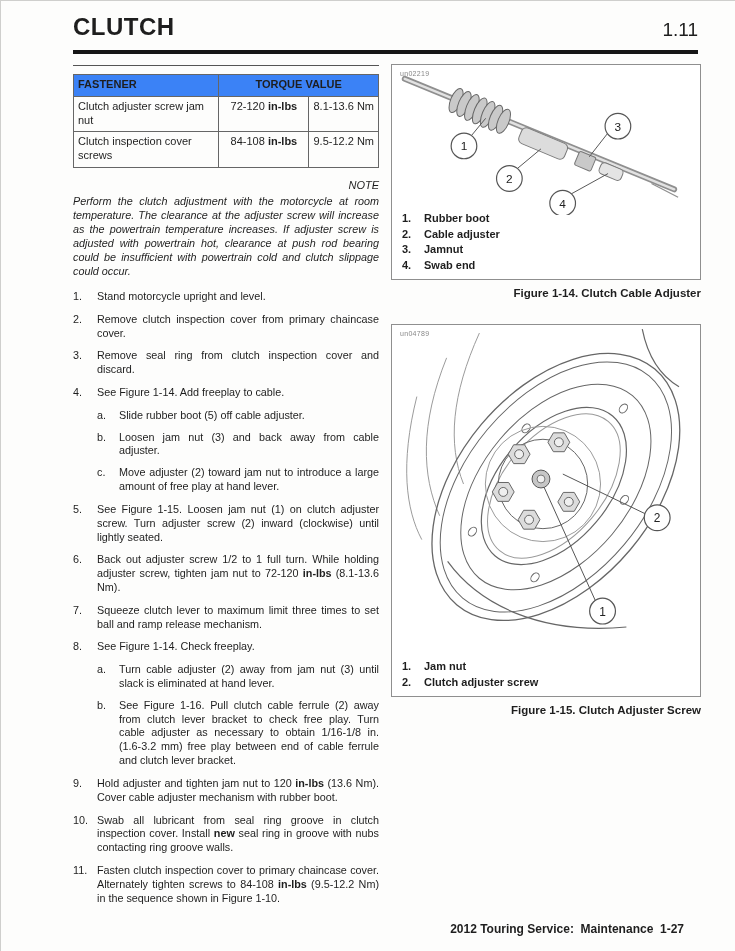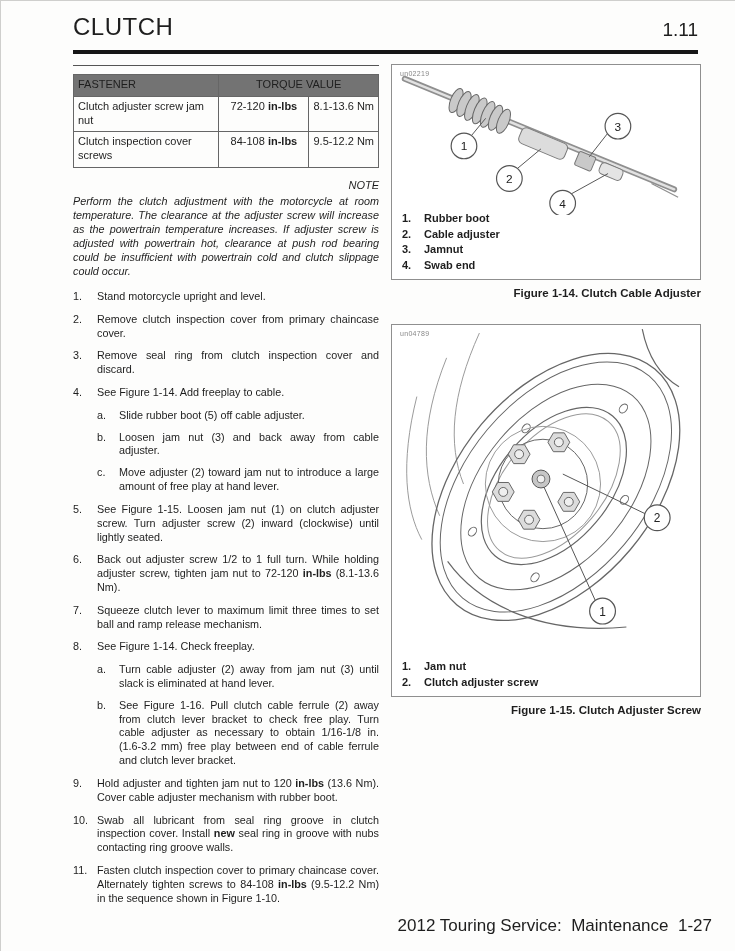--- a/index.html
+++ b/index.html
@@ -4,35 +4,35 @@
 <style>
   html,body{margin:0;padding:0;background:#e8e8e6;}
   .page{
     position:relative; width:735px; height:951px; margin:0 auto;
     background:#fdfdfc; border:1px solid #cfcfcd;
     font-family:"Liberation Sans", sans-serif; color:#1e1e1e;
     overflow:hidden;
   }
   
   .hdr{position:absolute; left:72px; right:38px; top:12px; display:flex; justify-content:space-between; align-items:flex-end;}
-  .hdr-title{font-size:24px; font-weight:normal; letter-spacing:.5px;}
+  .hdr-title{font-size:24px; font-weight:bold; letter-spacing:.5px;}
   .hdr-num{font-size:19px; font-weight:normal;}
   .hdr-rule{position:absolute; left:72px; right:38px; top:49px; height:4px; background:#161616;}
 
   
   .left-col{position:absolute; left:72px; top:58px; width:306px;}
   .right-col{position:absolute; left:390px; top:63px; width:310px;}
 
   .section-title{font-size:13.5px; font-weight:bold; letter-spacing:.3px;}
   .section-rule{height:1px; background:#555; margin:6px 0 8px;}
 
   
   table.torque{width:100%; border-collapse:collapse; font-size:11px;}
   table.torque th, table.torque td{border:1px solid #666; padding:3px 4px 4px; vertical-align:top; line-height:1.25;}
-  table.torque thead th{background:#737373; font-weight:normal;}
+  table.torque thead th{background:#3b82f6; font-weight:bold;}
   th.c1{width:152px; text-align:left;}
   table.torque td.val{text-align:center; white-space:nowrap;}
   td.c2{width:84px;} 
 
   
   .note-label{text-align:right; font-style:italic; font-size:11px; margin:11px 0 3px;}
   .note-text{font-style:italic; font-size:10.8px; line-height:1.3; text-align:justify;}
 
   
   .steps{margin-top:12px; font-size:10.8px; line-height:1.28;}
@@ -54,21 +54,21 @@
   .legend-num{width:22px; flex:none;}
   .fig-caption{text-align:right; font-weight:bold; font-size:11.5px; margin-top:7px;}
   svg{display:block;}
   .callout-circle{fill:#fff; stroke:#555; stroke-width:1.2;}
   .callout-text{font-size:12px; fill:#222;}
   .leader{stroke:#555; stroke-width:1; fill:none;}
   .ln{stroke:#666; fill:none;}
   .ln-light{stroke:#9a9a9a; fill:none;}
 
   
-  .footer{position:absolute; right:24px; bottom:16px; font-size:17px; font-weight:normal;}
+  .footer{position:absolute; right:52px; bottom:16px; font-size:12px; font-weight:bold;}
 </style>
 </head>
 <body>
 
 <div class="page">
 
   <div class="hdr">
     <span class="hdr-title">CLUTCH</span>
     <span class="hdr-num">1.11</span>
   </div>

